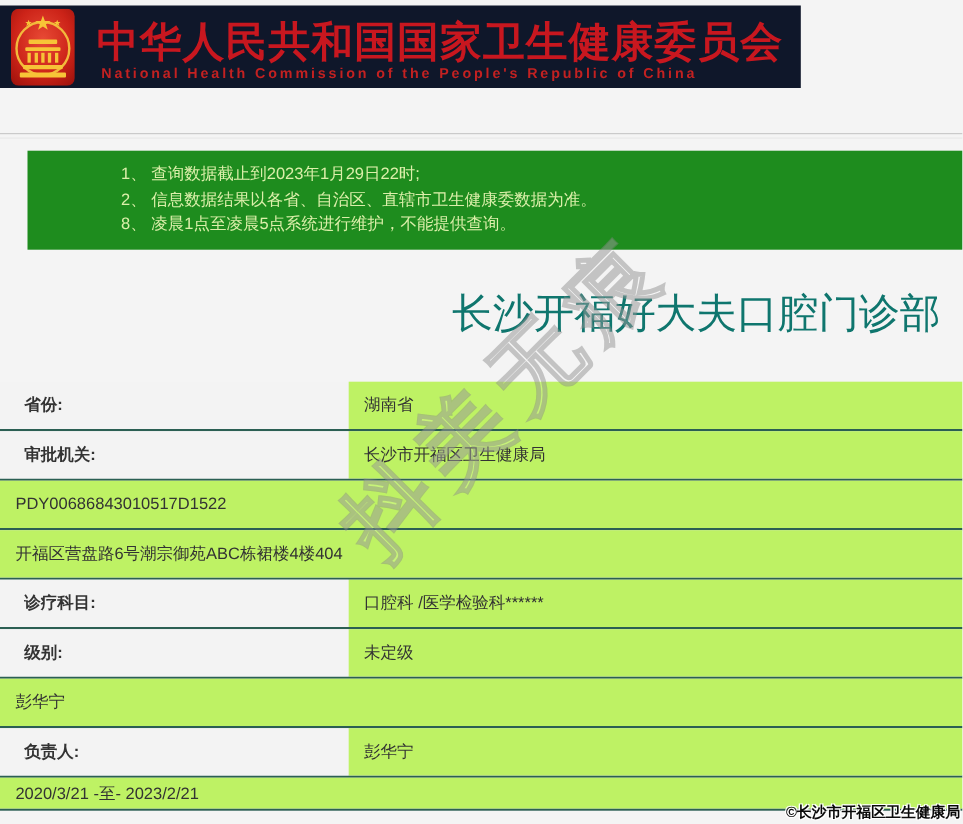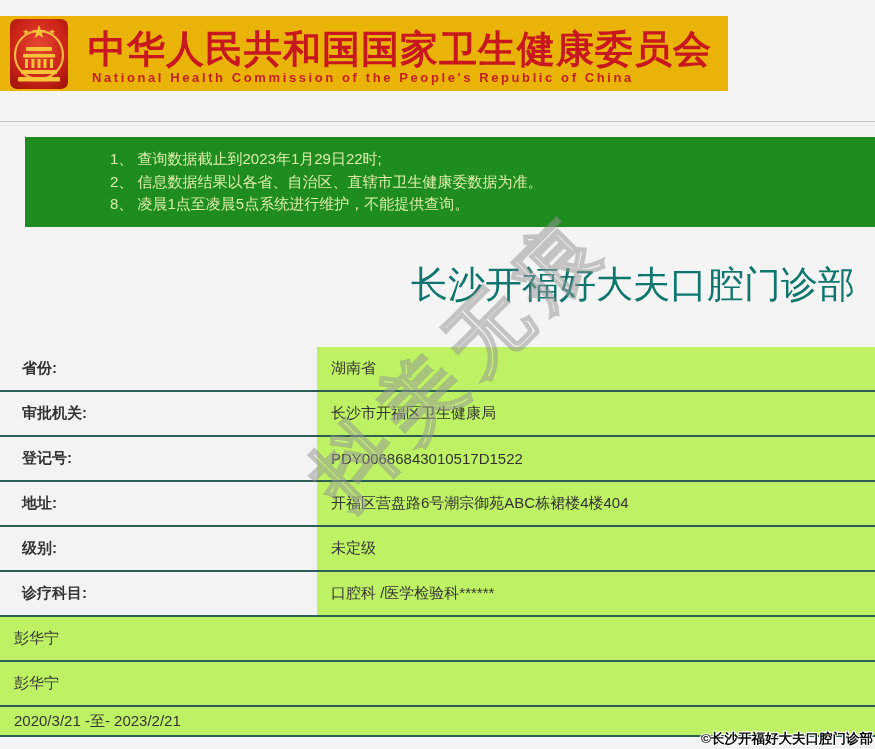--- a/index.html
+++ b/index.html
@@ -4,22 +4,22 @@
 <style>
   html,body{margin:0;padding:0;}
   body{
     width:875px;height:749px;position:relative;overflow:hidden;
     background:#f4f4f4;
     font-family:"Liberation Sans","DejaVu Sans",sans-serif;
     -webkit-font-smoothing:antialiased;
   }
   
   .header-block{
-    position:absolute;left:0;top:16px;width:728px;height:75px;
-    background:#eab308;
+    position:absolute;left:0;top:5px;width:728px;height:75px;
+    background:#0f172a;
   }
   .emblem{
     position:absolute;left:10px;top:3px;width:58px;height:70px;
   }
   .header-title-cn{
     position:absolute;left:88px;top:8px;width:640px;
     font-size:38px;font-weight:bold;letter-spacing:1px;
     color:#c8171f;white-space:nowrap;
   }
   .header-title-en{
@@ -129,39 +129,38 @@
 <div class="info-table">
   <div class="info-row">
     <div class="cell-label">省份:</div>
     <div class="cell-value">湖南省</div>
   </div>
   <div class="info-row">
     <div class="cell-label">审批机关:</div>
     <div class="cell-value">长沙市开福区卫生健康局</div>
   </div>
   <div class="info-row">
-    <div class="cell-label">登记号:</div>
     <div class="cell-value">PDY00686843010517D1522</div>
   </div>
   <div class="info-row">
-    <div class="cell-label">地址:</div>
     <div class="cell-value">开福区营盘路6号潮宗御苑ABC栋裙楼4楼404</div>
+  </div>
+  <div class="info-row">
+    <div class="cell-label">诊疗科目:</div>
+    <div class="cell-value">口腔科 /医学检验科******</div>
   </div>
   <div class="info-row">
     <div class="cell-label">级别:</div>
     <div class="cell-value">未定级</div>
   </div>
   <div class="info-row">
-    <div class="cell-label">诊疗科目:</div>
-    <div class="cell-value">口腔科 /医学检验科******</div>
-  </div>
-  <div class="info-row">
     <div class="cell-value">彭华宁</div>
   </div>
   <div class="info-row">
+    <div class="cell-label">负责人:</div>
     <div class="cell-value">彭华宁</div>
   </div>
   <div class="info-row">
     <div class="cell-value">2020/3/21 -至- 2023/2/21</div>
   </div>
 </div>
 
-<div class="copyright">©长沙开福好大夫口腔门诊部</div>
+<div class="copyright">©长沙市开福区卫生健康局</div>
 
 </body></html>

